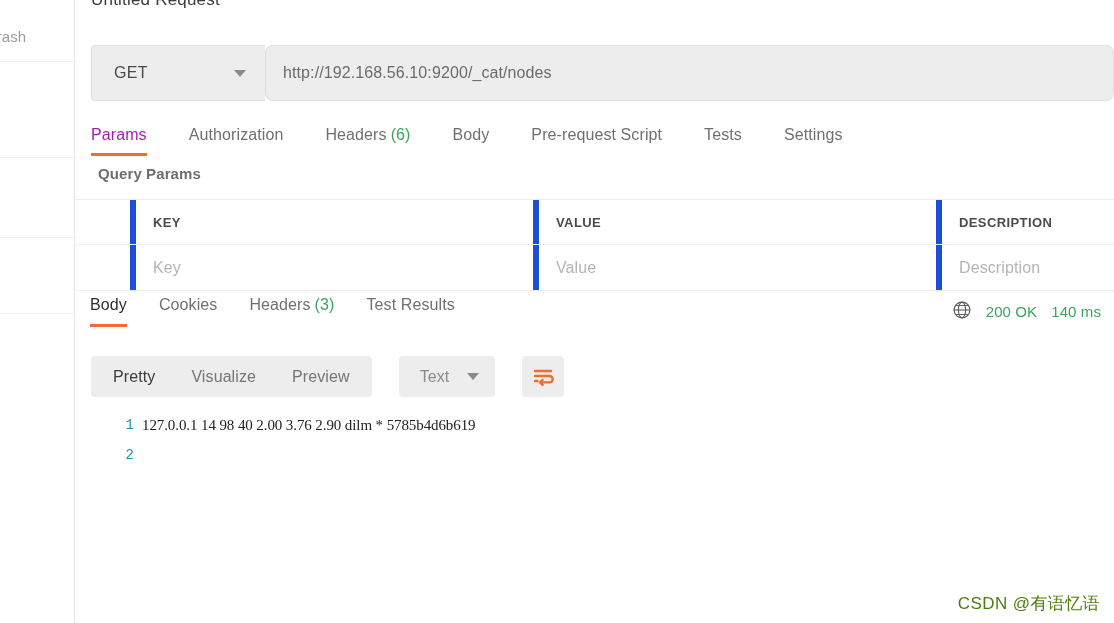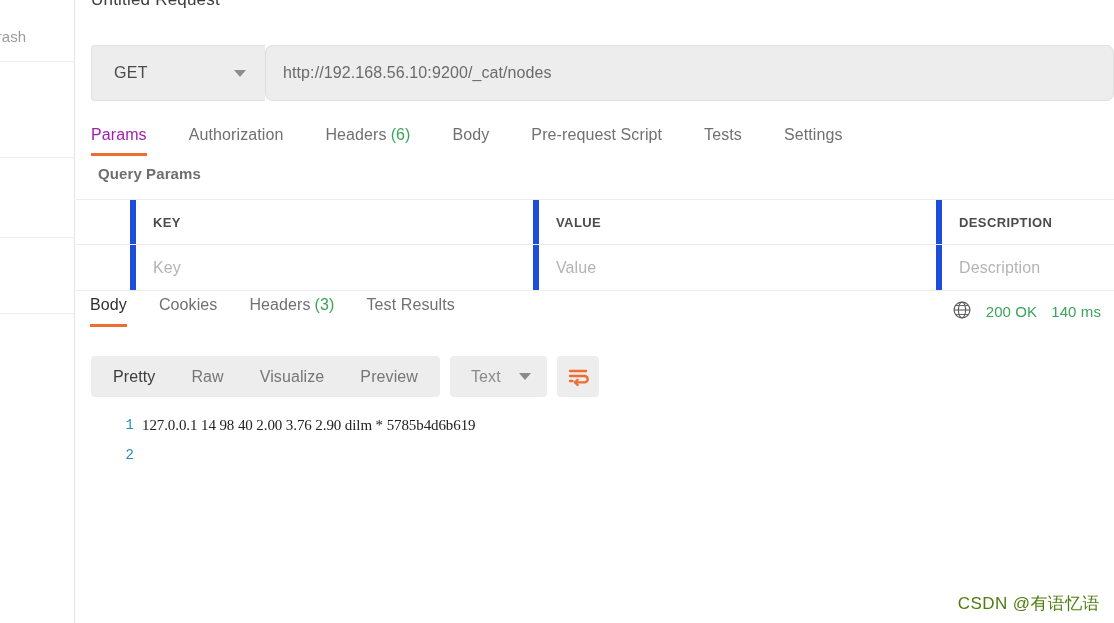--- a/index.html
+++ b/index.html
@@ -237,21 +237,21 @@
     letter-spacing: .1px;
     white-space: nowrap;
   }
 
   
   .fmt-bar {
     position: absolute;
     left: 15px; top: 356px;
     display: flex;
     align-items: flex-start;
-    gap: 10px;
+    gap: 27px;
   }
   .fmt-group {
     display: flex;
     align-items: center;
     background: #ededed;
     border-radius: 4px;
     height: 41px;
     padding: 0 4px;
   }
   .fmt-item {
@@ -428,21 +428,20 @@
         <line x1="4" y1="6.6" x2="20" y2="6.6" stroke="#5a5a5a" stroke-width="1.1"></line>
         <line x1="4" y1="17.4" x2="20" y2="17.4" stroke="#5a5a5a" stroke-width="1.1"></line>
       </svg>
       <span class="status-text">200 OK</span>
       <span class="status-text">140 ms</span>
     </div>
 
     <div class="fmt-bar">
       <div class="fmt-group">
         <div class="fmt-item active">Pretty</div>
-        <div class="fmt-item">Raw</div>
         <div class="fmt-item">Visualize</div>
         <div class="fmt-item">Preview</div>
       </div>
       <div class="fmt-select">
         <span class="fmt-select-label">Text</span>
         <span class="caret-sm"></span>
       </div>
       <div class="wrap-btn">
         <svg width="22" height="22" viewBox="0 0 22 22">
           <line x1="3" y1="5" x2="19" y2="5" stroke="#ef6c32" stroke-width="2.4" stroke-linecap="round"></line>

